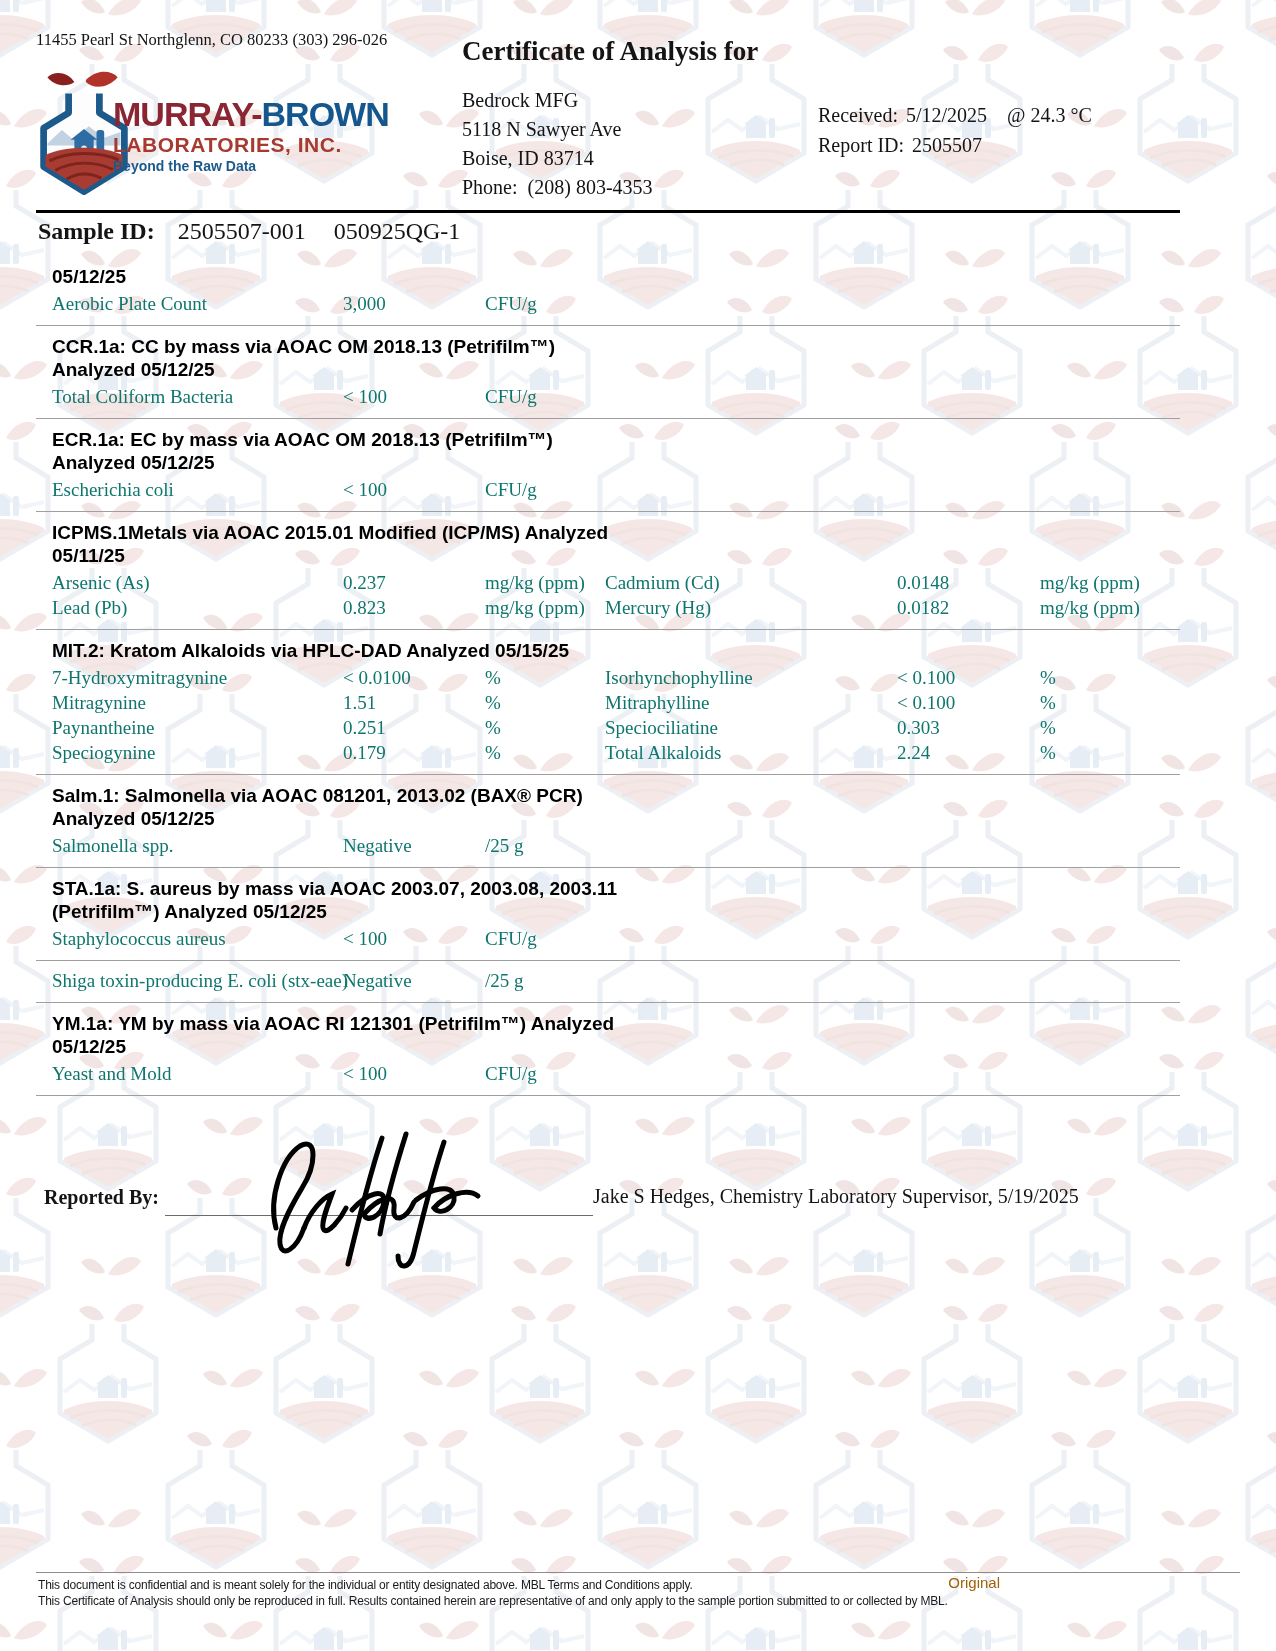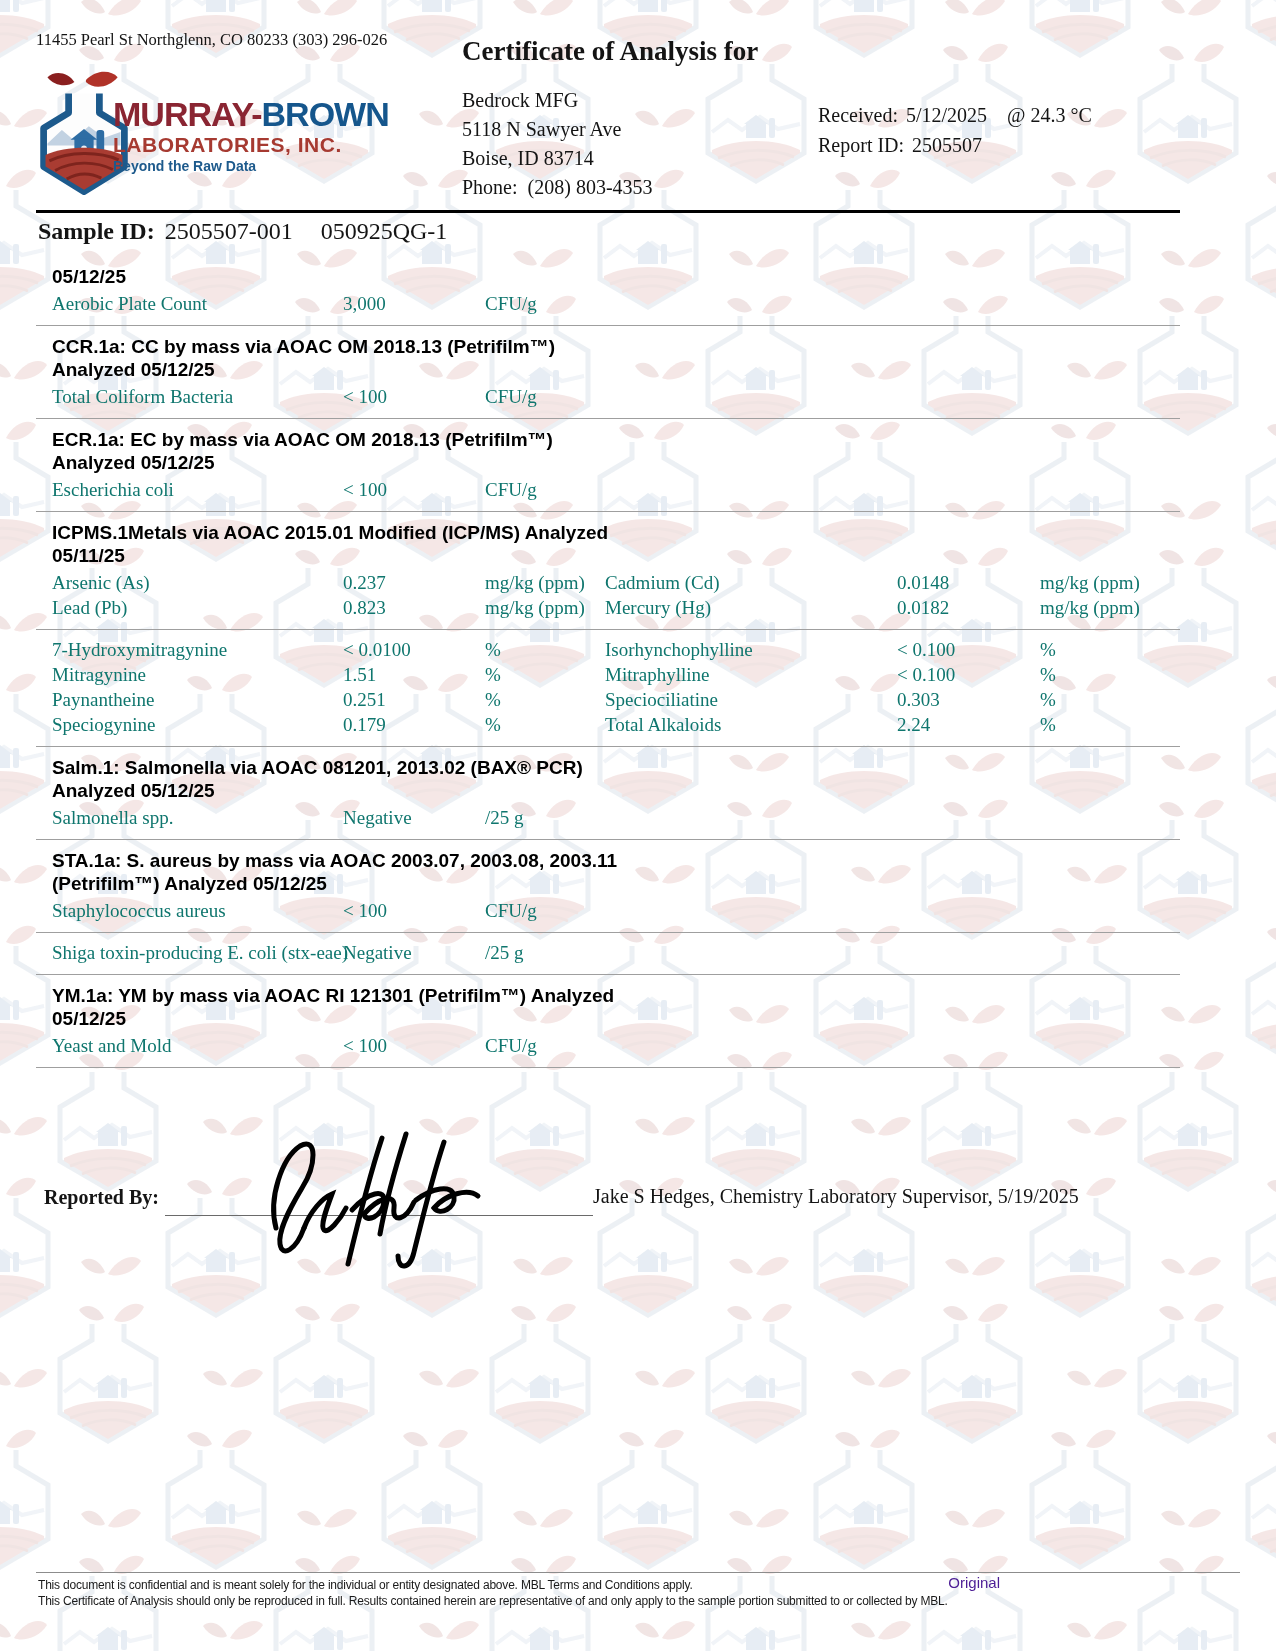--- a/index.html
+++ b/index.html
@@ -23,21 +23,21 @@
 
   .coa-title{position:absolute;left:462px;top:36px;font-size:27px;font-weight:bold;white-space:nowrap;}
   .client-block{position:absolute;left:462px;top:86px;font-size:20px;line-height:29px;}
   .recv-block{position:absolute;left:818px;top:100px;font-size:20px;line-height:30px;white-space:nowrap;}
   .recv-temp{margin-left:20px;}
   .recv-val{margin-left:8px;}
 
   .thick-rule{position:absolute;left:36px;top:210px;width:1144px;height:3px;background:#000;}
   .sample-row{position:absolute;left:38px;top:218px;font-size:24px;white-space:nowrap;}
   .sample-label{font-weight:bold;}
-  .sample-id{margin-left:4px;}
+  .sample-id{margin-left:17px;}
   .sample-code{margin-left:22px;}
 
   
   .sections{position:absolute;left:36px;top:256px;width:1144px;}
   .test-section{padding:9px 0 7px 0;border-bottom:1px solid #9f9f9f;}
   .sec-title{font-family:"Liberation Sans", sans-serif;font-weight:bold;font-size:19px;line-height:23px;margin-bottom:5px;padding-left:16px;max-width:640px;color:#000;}
   .t-line{display:block;}
   .result-row{position:relative;height:25px;font-size:19px;color:#0f766e;}
   .c{position:absolute;top:0;white-space:nowrap;}
   .c0{left:16px;}
@@ -49,21 +49,21 @@
 
   
   .reported-by{position:absolute;left:44px;top:1186px;font-size:20px;font-weight:bold;white-space:nowrap;}
   .sig-line{position:absolute;left:165px;top:1215px;width:428px;height:1px;background:#6a6a6a;}
   .signer{position:absolute;left:593px;top:1185px;font-size:20px;white-space:nowrap;}
   .sig-svg{position:absolute;left:248px;top:1130px;z-index:2;}
 
   
   .footer-rule{position:absolute;left:36px;top:1572px;width:1204px;height:1px;background:#8c8c8c;}
   .footer-text{position:absolute;left:38px;top:1577px;font-family:"Liberation Sans", sans-serif;font-size:12px;line-height:16px;letter-spacing:-.2px;color:#1a1a1a;}
-  .original{position:absolute;right:48px;top:1574px;font-family:"Liberation Sans", sans-serif;font-size:15px;color:#4c1d95;}
+  .original{position:absolute;right:48px;top:1574px;font-family:"Liberation Sans", sans-serif;font-size:15px;color:#a16207;}
 </style>
 </head>
 <body>
 
 <svg class="wm" width="1276" height="1651" viewBox="0 0 1276 1651">
   <defs>
     <g id="wm-unit">
       <path d="M-16,-62 L-16,-46 L-48,-27 L-48,27 L0,55 L48,27 L48,-27 L16,-46 L16,-62" fill="none" stroke="#4a6f96" stroke-width="5" stroke-opacity=".8"></path>
       <path d="M-44,6 L-28,-6 L-14,4 L4,-9 L22,3 L44,-2" fill="none" stroke="#8fa9c2" stroke-width="4"></path>
       <path d="M-12,-2 L0,-11 L12,-2 Z" fill="#4173a3"></path>
@@ -185,20 +185,23 @@
         <div class="result-row">
           <span class="c c0">Lead (Pb)</span>
           <span class="c c1">0.823</span>
           <span class="c c2">mg/kg (ppm)</span>
           <span class="c c3">Mercury (Hg)</span>
           <span class="c c4">0.0182</span>
           <span class="c c5">mg/kg (ppm)</span>
         </div>
       </section>
       <section class="test-section">
+        <div class="sec-title">
+          <span class="t-line">MIT.2:  Kratom Alkaloids via HPLC-DAD Analyzed 05/15/25</span>
+        </div>
         <div class="result-row">
           <span class="c c0">7-Hydroxymitragynine</span>
           <span class="c c1">&lt; 0.0100</span>
           <span class="c c2">%</span>
           <span class="c c3">Isorhynchophylline</span>
           <span class="c c4">&lt; 0.100</span>
           <span class="c c5">%</span>
         </div>
         <div class="result-row">
           <span class="c c0">Mitragynine</span>

